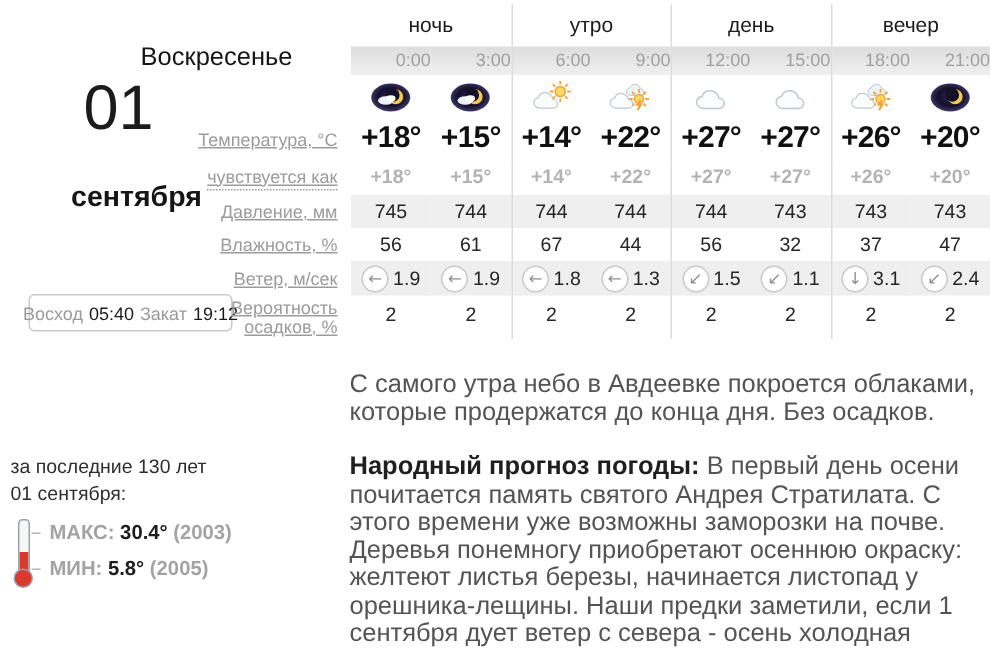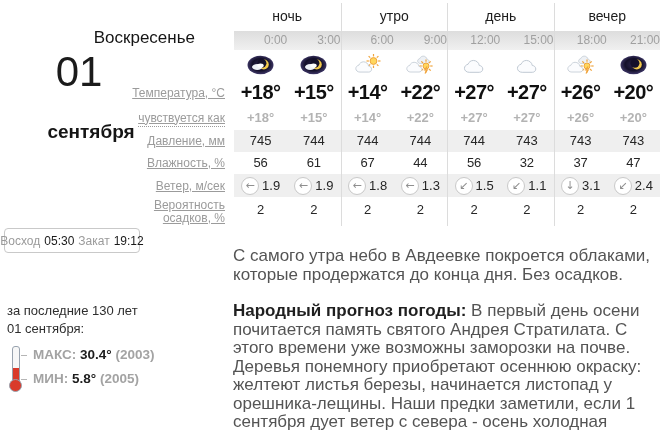--- a/index.html
+++ b/index.html
@@ -6,24 +6,24 @@
   .page{position:relative;width:660px;height:433px;background:#fff;overflow:hidden;
         font-family:"Liberation Sans","DejaVu Sans",sans-serif;}
 
   
   .day-name{position:absolute;top:28px;left:0;width:158px;text-align:right;
             font-size:17px;font-weight:normal;color:#151515;padding-left:37px;}
   .day-number{position:absolute;top:50px;left:0;width:158px;text-align:center;
               font-size:42px;font-weight:400;color:#1b1b1b;line-height:1.05;}
   .month-name{position:absolute;top:121px;left:0;width:158px;text-align:center;
               font-size:19px;font-weight:bold;color:#151515;padding-left:12px;}
-  .sun-box{position:absolute;top:196px;left:4px;width:134px;height:23px;
+  .sun-box{position:absolute;top:196px;left:19px;width:134px;height:23px;
            border:1px solid var(--box-border,#c9c9c9);border-radius:4px;background:#fff;
            display:flex;align-items:center;justify-content:center;gap:4px;
-           font-size:12px;white-space:nowrap;margin-top:32px;}
+           font-size:12px;white-space:nowrap;}
   .sun-box .lbl{color:#9a9a9a;} .sun-box .tm{color:#1a1a1a;}
 
   
   .history{position:absolute;top:302px;left:7px;width:200px;font-size:13px;color:#2e2e2e;}
   .history .h-line{line-height:18px;}
   .thermo-block{position:relative;margin-top:5px;height:52px;}
   .thermo{position:absolute;left:2px;top:3px;width:13px;height:46px;}
   .thermo .tube{position:absolute;left:3px;top:0;width:6px;height:38px;
                 border:1px solid #98a2ae;border-radius:3px 3px 0 0;
                 background:linear-gradient(to top,var(--thermometer-red,#d93a2b) 45%,#f7f7f7 45%);}
@@ -74,21 +74,21 @@
 <body>
 
 <div class="page">
 
   <div class="day-name">Воскресенье</div>
   <div class="day-number">01</div>
   <div class="month-name">сентября</div>
 
   <div class="sun-box">
     <span class="lbl">Восход</span>
-    <span class="tm">05:30</span>
+    <span class="tm">05:40</span>
     <span class="lbl">Закат</span>
     <span class="tm">19:12</span>
   </div>
 
   <div class="history">
     <div class="h-line">за последние 130 лет</div>
     <div class="h-line">01 сентября:</div>
     <div class="thermo-block">
       <div class="thermo">
         <div class="tube"></div>

